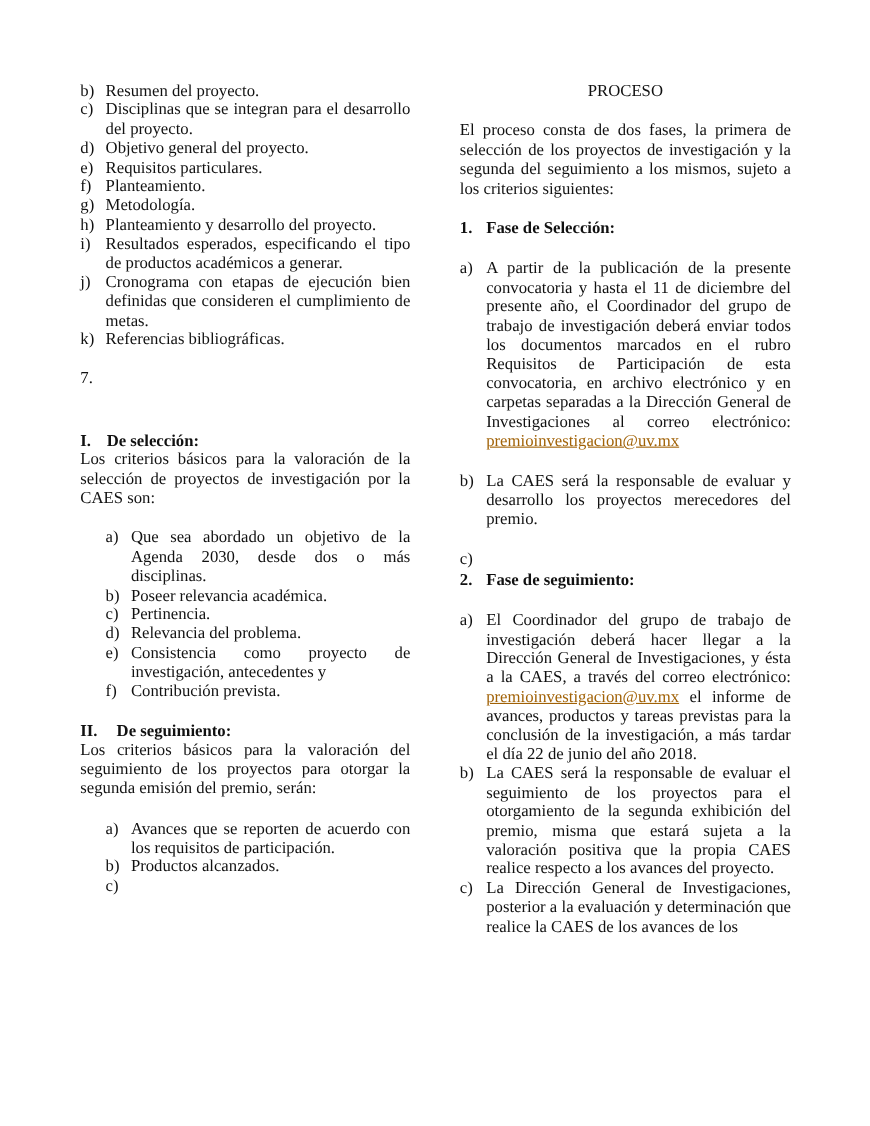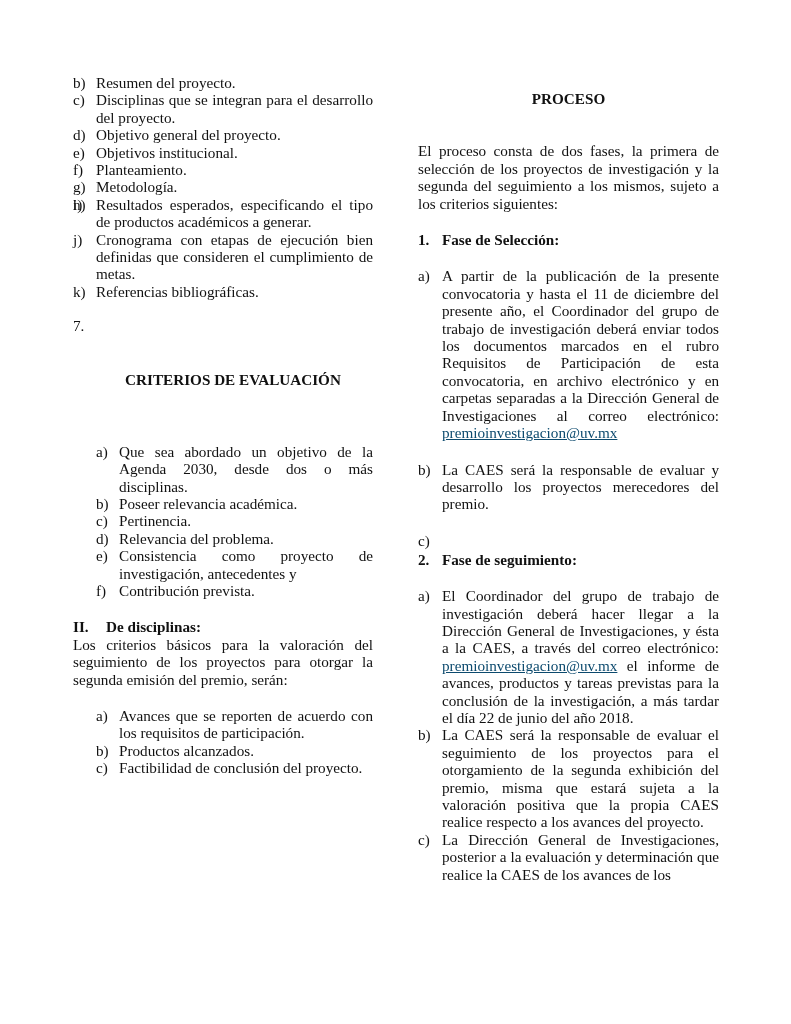--- a/index.html
+++ b/index.html
@@ -7,95 +7,98 @@
     width: 791px; height: 1024px; position: relative; overflow: hidden;
     font-family: "Liberation Serif", "DejaVu Serif", serif;
     color: #111111;
     font-size: 15.2px;
     line-height: 17.4px;
   }
   .col { position: absolute; top: 74px; }
   .col-left { left: 73px; width: 300px; }
   .col-right { left: 418px; width: 301px; }
   p { margin: 0; text-align: justify; }
-  .title { font-weight: bold; text-align: center; margin: 16px; }
+  .title { font-weight: normal; text-align: center; margin: 0; }
   ol.alpha { list-style: none; margin: 0; padding: 0; }
   ol.alpha li { position: relative; text-align: justify; }
   ol.alpha li .lbl { position: absolute; left: 0; top: 0; }
   .sub-items { margin-left: 45px; }
   .sub-items li { padding-left: 23px; }
   .numbered { position: relative; padding-left: 36px; text-align: justify; }
   .numbered .lbl { position: absolute; left: 0; top: 0; }
   .num-heading { position: relative; padding-left: 24px; font-weight: bold; }
   .num-heading .lbl { position: absolute; left: 0; top: 0; }
   .roman-heading { font-weight: bold; }
   .roman-heading .lbl { display: inline-block; }
-  a.email { color: #0c4a6e; text-decoration: underline; }
+  a.email { color: #a16207; text-decoration: underline; }
   .gap-s { height: 17px; }
   .gap-m { height: 19px; }
   .gap-l { height: 38px; }
   .right-list li { padding-left: 24px; }
   .right-list li.c-wide { padding-left: 30px; }
   b { font-weight: normal; }
 </style>
 </head>
 <body>
 
 <div class="col col-left">
 
   <ol class="alpha sub-items">
     <li><span class="lbl">b)</span><span>Resumen del proyecto.</span></li>
     <li><span class="lbl">c)</span><span>Disciplinas que se integran para el desarrollo del proyecto.</span></li>
     <li><span class="lbl">d)</span><span>Objetivo general del proyecto.</span></li>
-    <li><span class="lbl">e)</span><span>Objetivos institucional.</span></li>
+    <li><span class="lbl">e)</span><span>Requisitos particulares.</span></li>
     <li><span class="lbl">f)</span><span>Planteamiento.</span></li>
     <li><span class="lbl">g)</span><span>Metodología.</span></li>
-    <li><span class="lbl">h)</span></li>
+    <li><span class="lbl">h)</span><span>Planteamiento y desarrollo del proyecto.</span></li>
     <li><span class="lbl">i)</span><span>Resultados esperados, especificando el tipo de productos académicos a generar.</span></li>
     <li><span class="lbl">j)</span><span>Cronograma con etapas de ejecución bien definidas que consideren el cumplimiento de metas.</span></li>
     <li><span class="lbl">k)</span><span>Referencias bibliográficas.</span></li>
   </ol>
 
   <div class="gap-s"></div>
 
   <div class="numbered">
     <span class="lbl">7.</span>
   </div>
 
   <div class="gap-l"></div>
 
-  <p class="title" style="padding-left:20px;">CRITERIOS DE EVALUACIÓN</p>
 
   <div class="gap-m"></div>
 
+  <div class="roman-heading">
+    <span class="lbl" style="width:24px;">I.</span><span>De selección:</span>
+  </div>
+  <p>Los criterios básicos para la valoración de la selección de proyectos de investigación por la CAES son:</p>
 
   <div class="gap-m"></div>
 
   <ol class="alpha" style="margin-left:23px;">
     <li style="padding-left:23px;"><span class="lbl">a)</span><span>Que sea abordado un objetivo de la Agenda 2030, desde dos o más disciplinas.</span></li>
     <li style="padding-left:23px;"><span class="lbl">b)</span><span>Poseer relevancia académica.</span></li>
     <li style="padding-left:23px;"><span class="lbl">c)</span><span>Pertinencia.</span></li>
     <li style="padding-left:23px;"><span class="lbl">d)</span><span>Relevancia del problema.</span></li>
     <li style="padding-left:23px;"><span class="lbl">e)</span><span>Consistencia como proyecto de investigación, antecedentes y</span></li>
     <li style="padding-left:23px;"><span class="lbl">f)</span><span>Contribución prevista.</span></li>
   </ol>
 
   <div class="gap-m"></div>
 
   <div class="roman-heading">
-    <span class="lbl" style="width:33px;">II.</span><span>De disciplinas:</span>
+    <span class="lbl" style="width:33px;">II.</span><span>De seguimiento:</span>
   </div>
   <p>Los criterios básicos para la valoración del seguimiento de los proyectos para otorgar la segunda emisión del premio, serán:</p>
 
   <div class="gap-m"></div>
 
   <ol class="alpha" style="margin-left:23px;">
     <li style="padding-left:23px;"><span class="lbl">a)</span><span>Avances que se reporten de acuerdo con los requisitos de participación.</span></li>
     <li style="padding-left:23px;"><span class="lbl">b)</span><span>Productos alcanzados.</span></li>
-    <li style="padding-left:23px;"><span class="lbl">c)</span><span>Factibilidad de conclusión del proyecto.</span></li>
+    <li style="padding-left:23px;"><span class="lbl">c)</span></li>
   </ol>
 </div>
 
 <div class="col col-right">
 
   <p class="title">PROCESO</p>
 
   <div class="gap-m"></div>
 
   <p>El proceso consta de dos fases, la primera de selección de los proyectos de investigación y la segunda del seguimiento a los mismos, sujeto a los criterios siguientes:</p>

